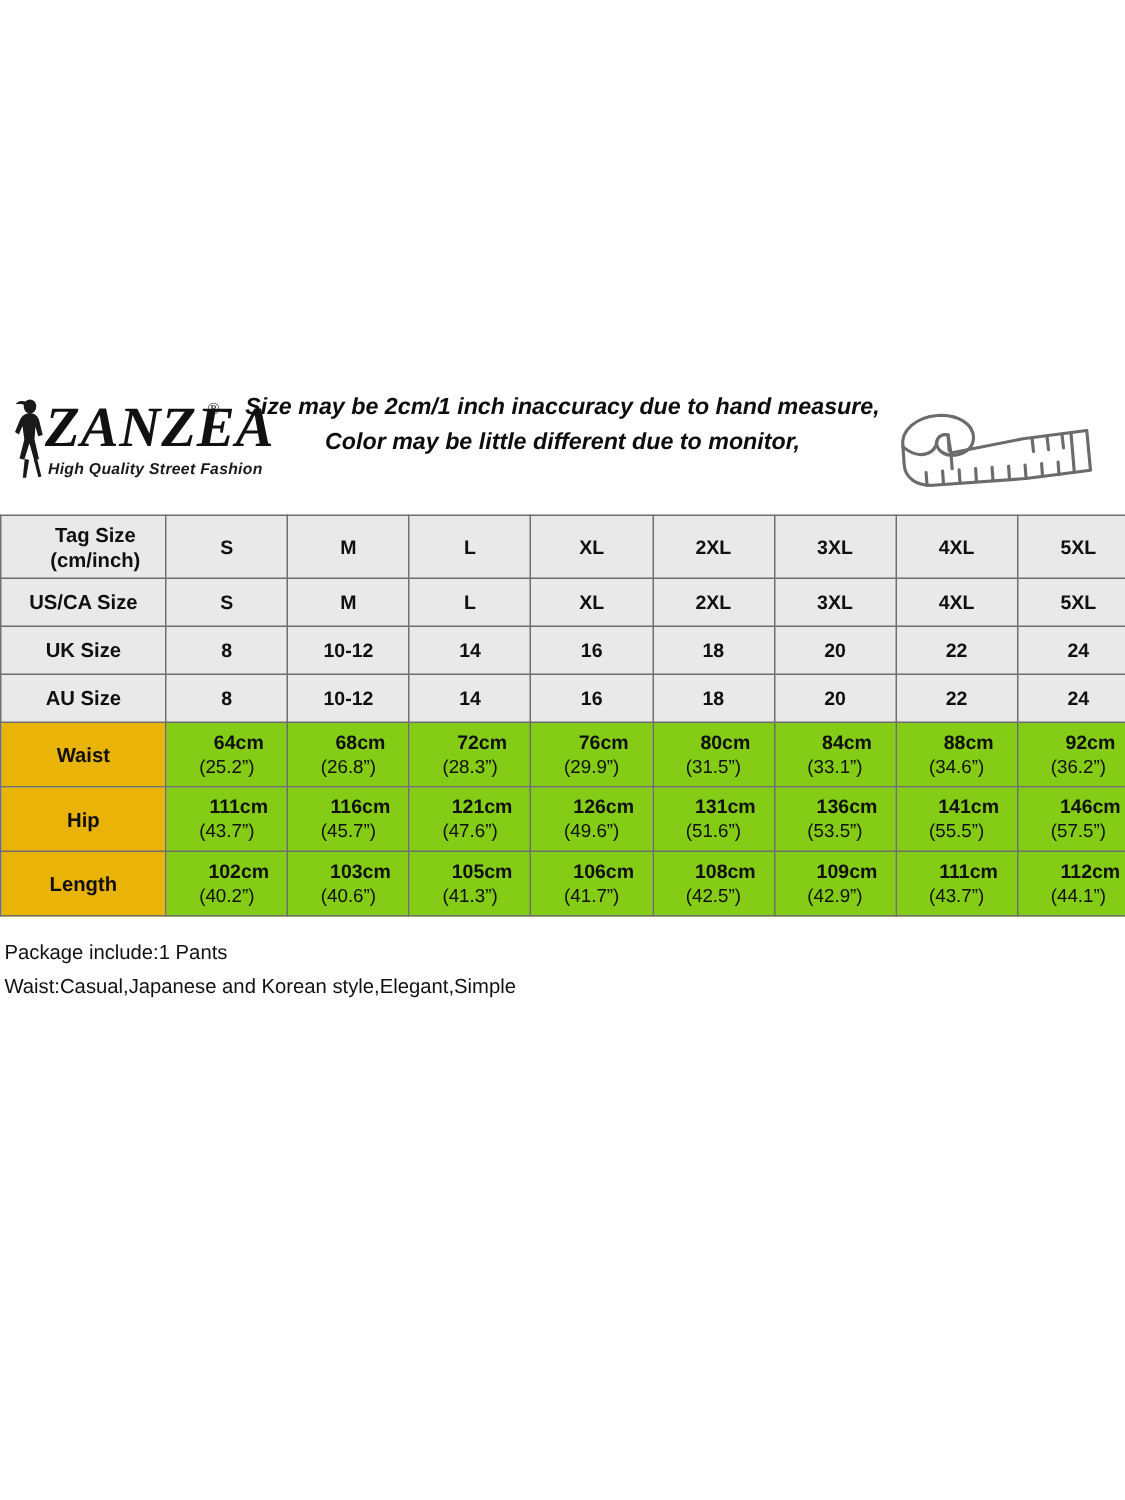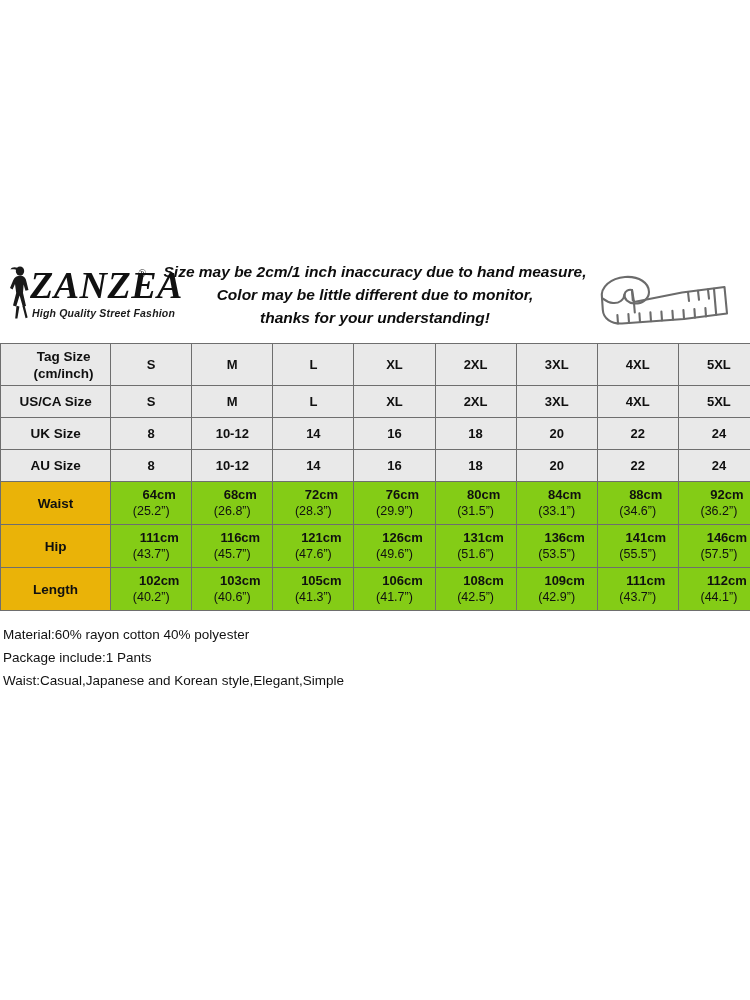--- a/index.html
+++ b/index.html
@@ -158,21 +158,20 @@
         </g>
       </svg>
       <div class="logo-word">ZANZEA</div>
       <div class="logo-reg">®</div>
       <div class="logo-tag">High Quality Street Fashion</div>
     </div>
 
     <div class="notice">
       <div>Size may be 2cm/1 inch inaccuracy due to hand measure,</div>
       <div>Color may be little different due to monitor,</div>
-      <div>thanks for your understanding!</div>
     </div>
 
     <svg class="tape" viewBox="0 0 160 66">
       <g fill="none" stroke="#6b6b6b" stroke-width="2.1" stroke-linejoin="round" stroke-linecap="round">
         <path d="M14 31 C12 20 23 11 37 10 C51 9 61 16 61 25 C61 32 54 37 46 36.5
                  C40 36 36 32 36.5 27.5 C37 24 40.5 22 44 23"></path>
         <path d="M36.5 27.5 C36 33 31 36.5 25 36 C18.5 35.5 14.5 31 14 31"></path>
         <path d="M14 31 L14.8 43 C15.4 51.5 23 57 34 56.5 L96 52 L139 46.5 L136.5 20 L94 25.5 L46 35 L44 23"></path>
         <path d="M44 23 L44.8 33.5"></path>
         <path d="M46 36 L46.8 45.5"></path>
@@ -363,18 +362,17 @@
         <td class="two-line">
           <span class="cm-line">112cm</span>
           <span class="in-line">(44.1”)</span>
         </td>
       </tr>
 
     </tbody>
   </table>
 
   <div class="desc">
-    <div>Material:60% rayon cotton 40% polyester</div>
     <div>Package include:1 Pants</div>
     <div>Waist:Casual,Japanese and Korean style,Elegant,Simple</div>
   </div>
 
 </div>
 
 </body></html>

